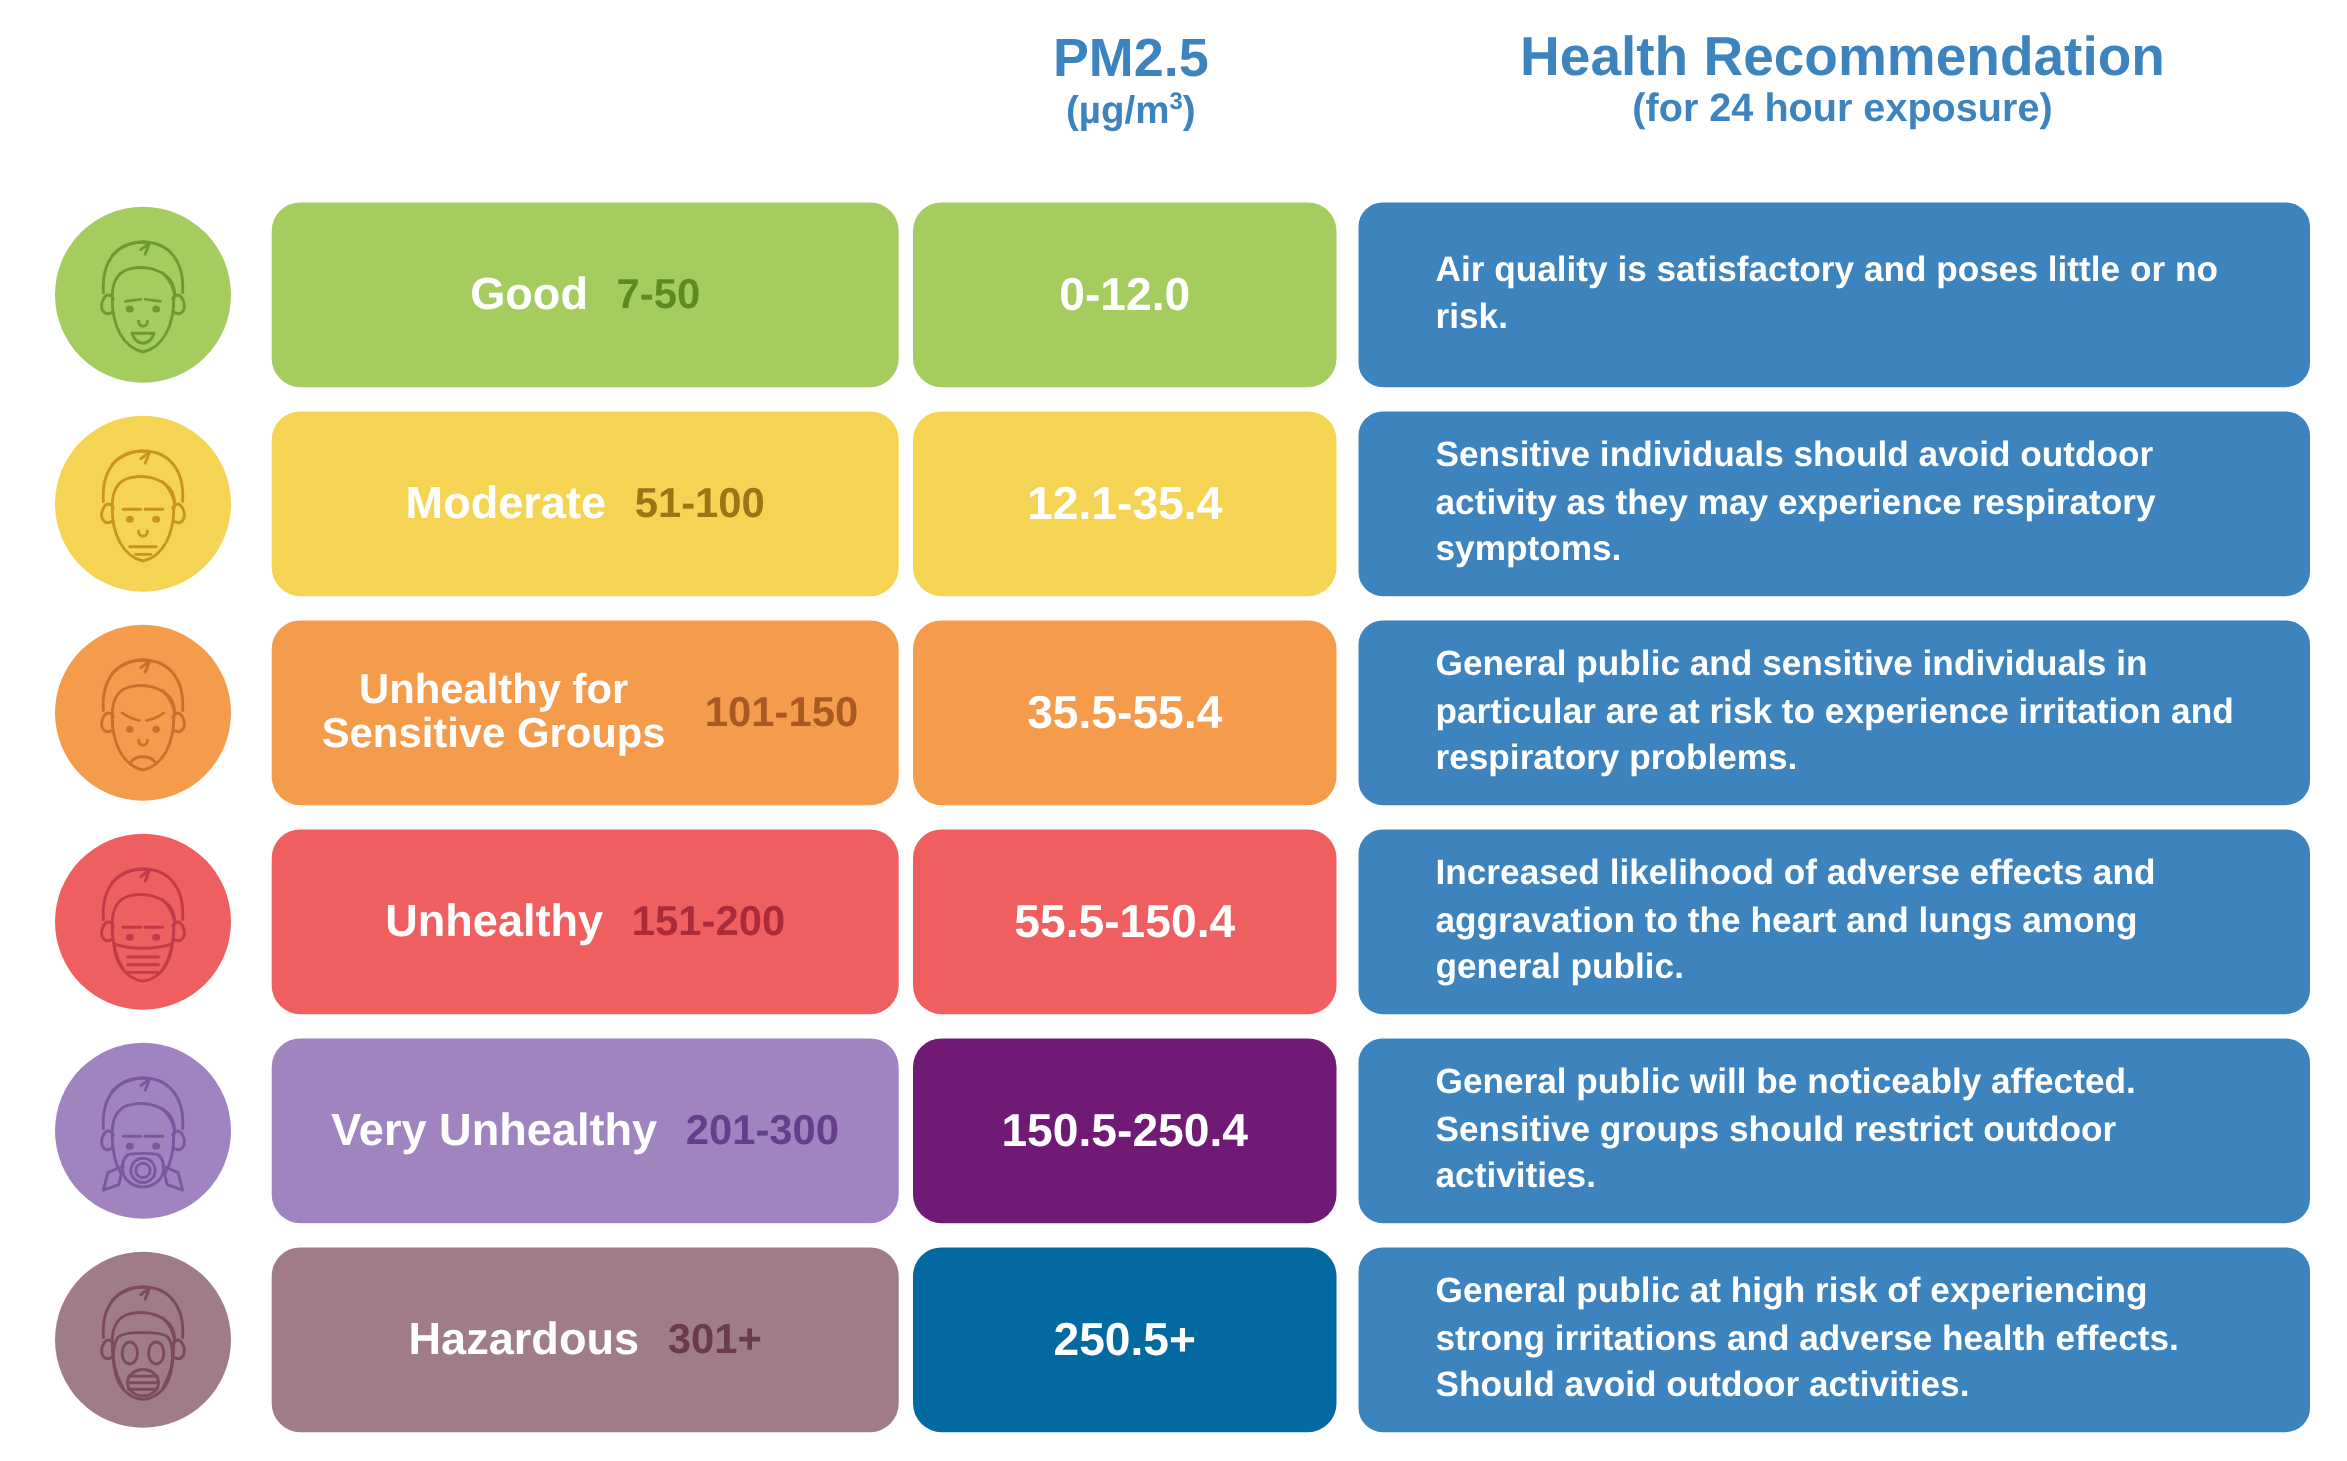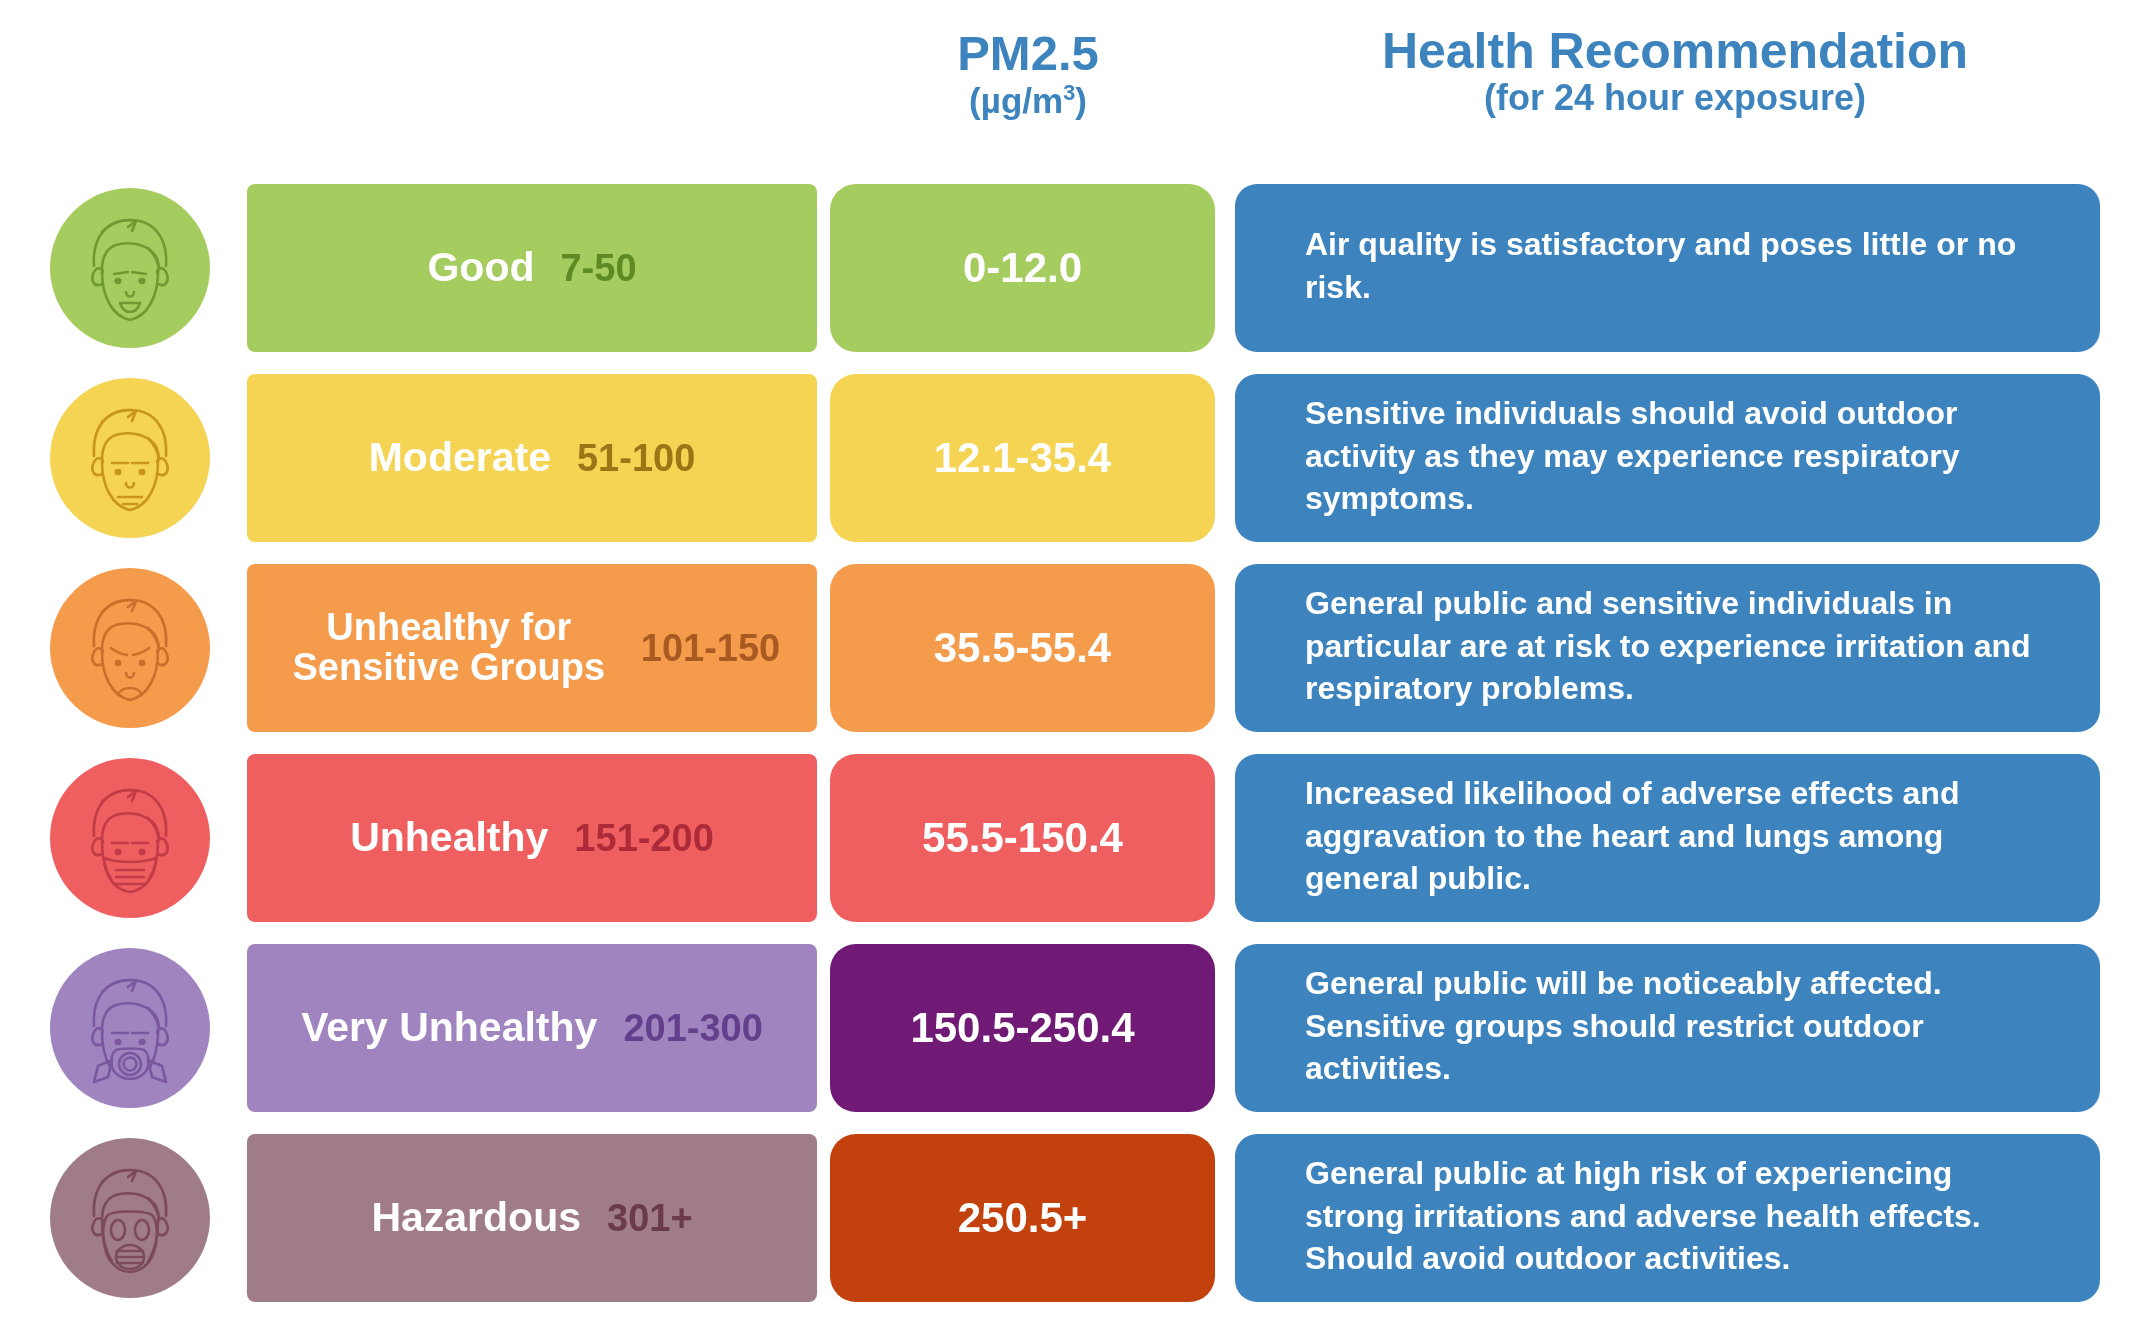--- a/index.html
+++ b/index.html
@@ -91,21 +91,21 @@
   }
   .icon-circle svg { display: block; width: 160px; height: 160px; }
 
   
   .level-card {
     position: absolute;
     left: 247px;
     top: 4px;
     width: 570px;
     height: 168px;
-    border-radius: 8px;
+    border-radius: 26px;
     display: flex;
     align-items: center;
     justify-content: center;
     box-sizing: border-box;
     padding: 0 14px;
   }
   .level-name {
     color: #ffffff;
     font-weight: bold;
     font-size: 41px;
@@ -386,21 +386,21 @@
             <path d="M66 119 L94 119"></path>
             <path d="M67 125 L93 125"></path>
           </g>
         </svg>
       </div>
     </div>
     <div class="level-card" style="background:#A07C89">
       <span class="level-name">Hazardous</span>
       <span class="level-range" style="color:#6B3A4B">301+</span>
     </div>
-    <div class="pm-card" style="background:#c2410c">
+    <div class="pm-card" style="background:#0369a1">
       <span class="pm-value">250.5+</span>
     </div>
     <div class="rec-card">
       <span class="rec-text">General public at high risk of experiencing strong irritations and adverse health effects. Should avoid outdoor activities.</span>
     </div>
   </div>
 
 </div>
 
 </body></html>

